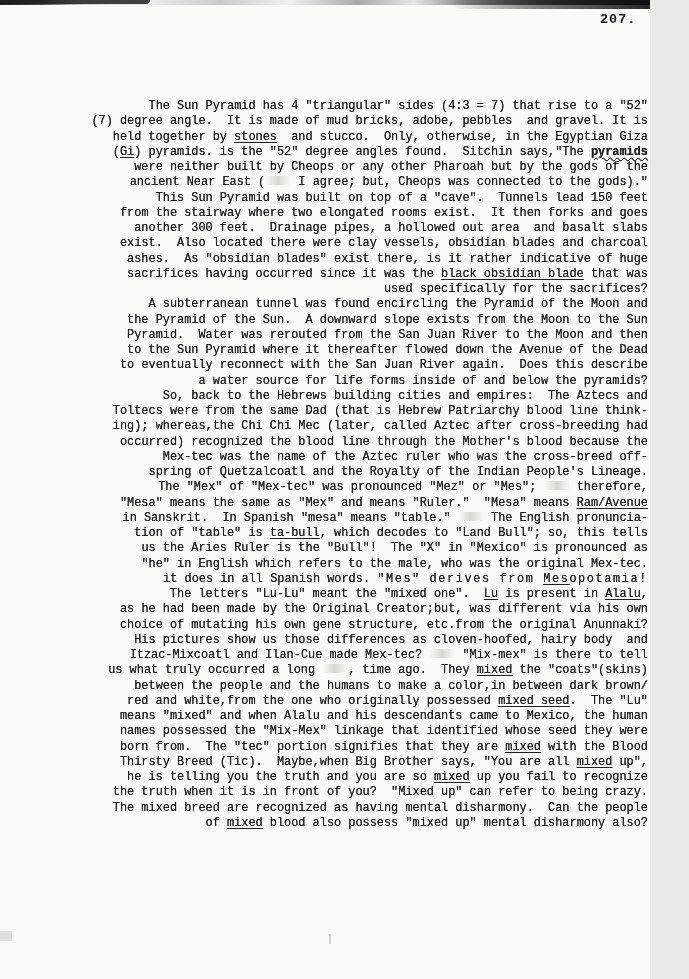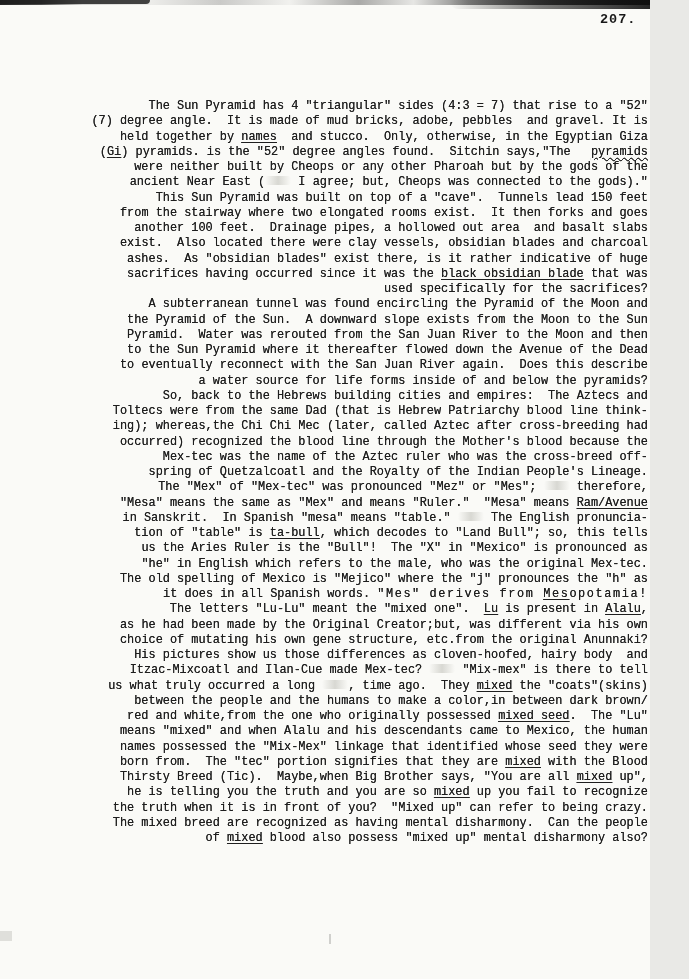--- a/index.html
+++ b/index.html
@@ -49,22 +49,21 @@
   .line { white-space: pre; height: 15.25px; }
   .u {
     text-decoration: underline;
     text-decoration-thickness: 1px;
     text-underline-offset: 2px;
   }
   .w {
     text-decoration: underline wavy;
     text-decoration-thickness: 1px;
     text-underline-offset: 2px;
-    font-weight: normal;
-    margin-left: 13px;
+    font-weight: bold;
   }
   .sp { letter-spacing: 1.6px; }
   .gap {
     display: inline-block; width: 26px; height: 9px; vertical-align: baseline;
     background: linear-gradient(90deg, rgba(190,190,184,0) 0%, rgba(182,182,174,.5) 50%, rgba(190,190,184,0) 100%);
     border-radius: 3px;
   }
   .pen-mark {
     position: absolute; top: 155px; left: 648px;
     color: #3a3a3a; font-size: 12px; font-weight: bold;
@@ -86,29 +85,29 @@
   <div class="edge-a"></div>
   <div class="edge-b"></div>
   <div class="edge-c"></div>
 
   <div class="page-number">207.</div>
 
   <div class="text-block" style="color: rgb(30, 30, 30);">
       <div class="paragraph">
         <div class="line">     The Sun Pyramid has 4 "triangular" sides (4:3 = 7) that rise to a "52"</div>
         <div class="line">(7) degree angle.  It is made of mud bricks, adobe, pebbles  and gravel. It is</div>
-        <div class="line">held together by <span class="u">names</span>  and stucco.  Only, otherwise, in the Egyptian Giza</div>
+        <div class="line">held together by <span class="u">stones</span>  and stucco.  Only, otherwise, in the Egyptian Giza</div>
         <div class="line">(<span class="u">Gi</span>) pyramids. is the "52" degree angles found.  Sitchin says,"The <span class="w">pyramids</span></div>
         <div class="line">were neither built by Cheops or any other Pharoah but by the gods of the</div>
         <div class="line">ancient Near East (<span class="gap"></span> I agree; but, Cheops was connected to the gods)."</div>
       </div>
       <div class="paragraph">
         <div class="line">     This Sun Pyramid was built on top of a "cave".  Tunnels lead 150 feet</div>
         <div class="line">from the stairway where two elongated rooms exist.  It then forks and goes</div>
-        <div class="line">another 100 feet.  Drainage pipes, a hollowed out area  and basalt slabs</div>
+        <div class="line">another 300 feet.  Drainage pipes, a hollowed out area  and basalt slabs</div>
         <div class="line">exist.  Also located there were clay vessels, obsidian blades and charcoal</div>
         <div class="line">ashes.  As "obsidian blades" exist there, is it rather indicative of huge</div>
         <div class="line">sacrifices having occurred since it was the <span class="u">black obsidian blade</span> that was</div>
         <div class="line">used specifically for the sacrifices?</div>
       </div>
       <div class="paragraph">
         <div class="line">     A subterranean tunnel was found encircling the Pyramid of the Moon and</div>
         <div class="line">the Pyramid of the Sun.  A downward slope exists from the Moon to the Sun</div>
         <div class="line">Pyramid.  Water was rerouted from the San Juan River to the Moon and then</div>
         <div class="line">to the Sun Pyramid where it thereafter flowed down the Avenue of the Dead</div>
@@ -125,21 +124,20 @@
         <div class="line">     Mex-tec was the name of the Aztec ruler who was the cross-breed off-</div>
         <div class="line">spring of Quetzalcoatl and the Royalty of the Indian People's Lineage.</div>
       </div>
       <div class="paragraph">
         <div class="line">     The "Mex" of "Mex-tec" was pronounced "Mez" or "Mes"; <span class="gap"></span> therefore,</div>
         <div class="line">"Mesa" means the same as "Mex" and means "Ruler."  "Mesa" means <span class="u">Ram/Avenue</span></div>
         <div class="line">in Sanskrit.  In Spanish "mesa" means "table." <span class="gap"></span> The English pronuncia-</div>
         <div class="line">tion of "table" is <span class="u">ta-bull</span>, which decodes to "Land Bull"; so, this tells</div>
         <div class="line">us the Aries Ruler is the "Bull"!  The "X" in "Mexico" is pronounced as</div>
         <div class="line">"he" in English which refers to the male, who was the original Mex-tec.</div>
-        <div class="line">The old spelling of Mexico is "Mejico" where the "j" pronounces the "h" as</div>
         <div class="line">it does in all Spanish words. <span class="sp">"Mes" derives from <span class="u">Mes</span>opotamia!</span></div>
       </div>
       <div class="paragraph">
         <div class="line">     The letters "Lu-Lu" meant the "mixed one".  <span class="u">Lu</span> is present in <span class="u">Alalu</span>,</div>
         <div class="line">as he had been made by the Original Creator;but, was different via his own</div>
         <div class="line">choice of mutating his own gene structure, etc.from the original Anunnaki?</div>
         <div class="line">His pictures show us those differences as cloven-hoofed, hairy body  and</div>
         <div class="line">Itzac-Mixcoatl and Ilan-Cue made Mex-tec? <span class="gap"></span> "Mix-mex" is there to tell</div>
         <div class="line">us what truly occurred a long <span class="gap"></span>, time ago.  They <span class="u">mixed</span> the "coats"(skins)</div>
         <div class="line">between the people and the humans to make a color,in between dark brown/</div>

